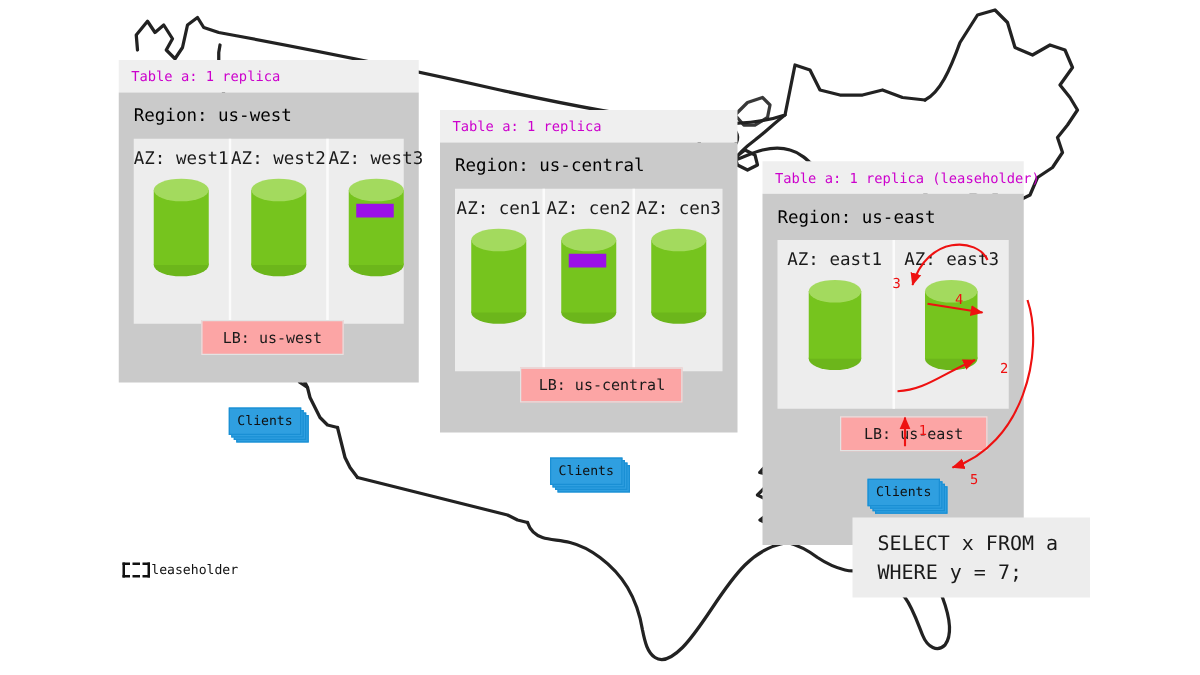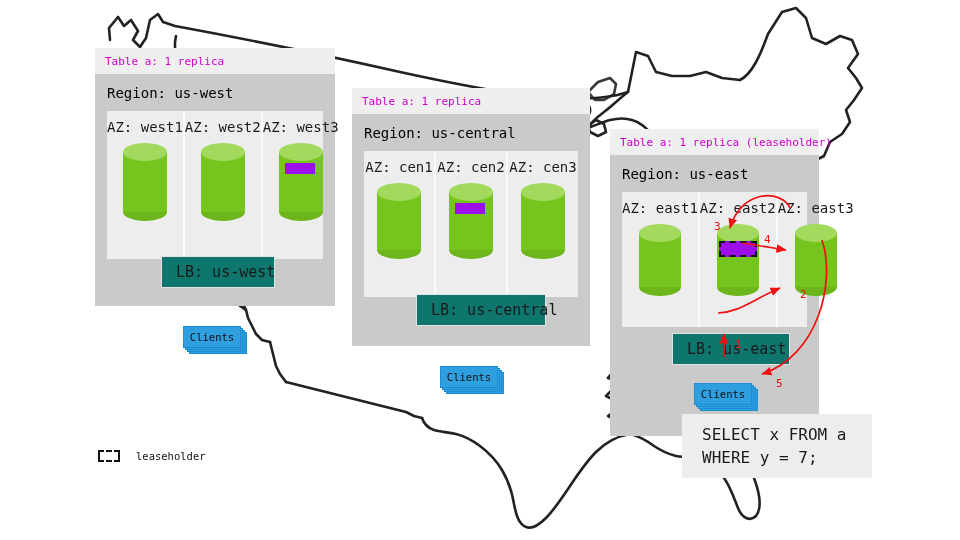--- a/index.html
+++ b/index.html
@@ -26,37 +26,37 @@
   .cyl{position:relative;width:100%;height:100%;}
   .cyl-body{position:absolute;left:0;right:0;top:9px;bottom:9px;background:#76c41e;}
   .cyl-top{position:absolute;left:0;right:0;top:0;height:18px;border-radius:50%;
       background:#a3da5e;}
   .cyl-bot{position:absolute;left:0;right:0;bottom:0;height:18px;border-radius:50%;
       background:#6cb61b;}
   .lease{position:absolute;background:#9b0fe8;}
   .lease.dashed{border:2px dashed #111;}
 
   
-  .lb-box{position:absolute;background:#0f766e;border:1px solid #e3e3e3;
-      font-size:15px;color:#1a1a1a;text-align:center;
+  .lb-box{position:absolute;background:#fca5a5;border:1px solid #e3e3e3;
+      font-size:12px;color:#1a1a1a;text-align:center;
       padding:6px 14px;white-space:nowrap;z-index:7;}
 
   
   .clients{position:absolute;z-index:7;}
   .clients .sheet{position:absolute;background:#2f9fe0;border:1px solid #1a8fd4;}
   .clients .front{position:absolute;left:0;top:0;background:#2f9fe0;
       border:1px solid #1a8fd4;color:#101010;font-size:10.5px;
       display:flex;align-items:center;justify-content:center;}
 
   
   .sql-box{position:absolute;background:#ededed;color:#1a1a1a;font-size:16px;
       line-height:1.45;padding:9px 20px;white-space:pre;z-index:6;}
 
   
-  .legend{position:absolute;z-index:8;display:flex;align-items:center;gap:16px;}
+  .legend{position:absolute;z-index:8;display:flex;align-items:center;gap:1px;}
   .legend-swatch{width:22px;height:12px;border:2px dashed #111;box-sizing:border-box;}
   .legend-text{font-size:10.5px;color:#111;}
 
   .arrows{position:absolute;left:0;top:0;width:960px;height:540px;z-index:9;
       pointer-events:none;}
   .arrow-num{fill:#ee1111;font-size:11px;
       font-family:"DejaVu Sans Mono","Liberation Mono",monospace;}
 </style>
 </head>
 <body>
@@ -243,31 +243,20 @@
           <div class="az-label">AZ: east1</div>
           <div class="cyl-wrap" style="width:42px;height:72px;">
             <div class="cyl">
               <div class="cyl-bot"></div>
                 <div class="cyl-body"></div>
                 <div class="cyl-top"></div>
             </div>
           </div>
         </div>
 
-        <div class="az-cell">
-          <div class="az-label">AZ: east2</div>
-          <div class="cyl-wrap" style="width:42px;height:72px;">
-            <div class="cyl">
-              <div class="cyl-bot"></div>
-                <div class="cyl-body"></div>
-                <div class="cyl-top"></div>
-              <div class="lease dashed" style="left:2px;top:17px;width:34px;height:12px;"></div>
-            </div>
-          </div>
-        </div>
 
         <div class="az-cell">
           <div class="az-label">AZ: east3</div>
           <div class="cyl-wrap" style="width:42px;height:72px;">
             <div class="cyl">
               <div class="cyl-bot"></div>
                 <div class="cyl-body"></div>
                 <div class="cyl-top"></div>
             </div>
           </div>

